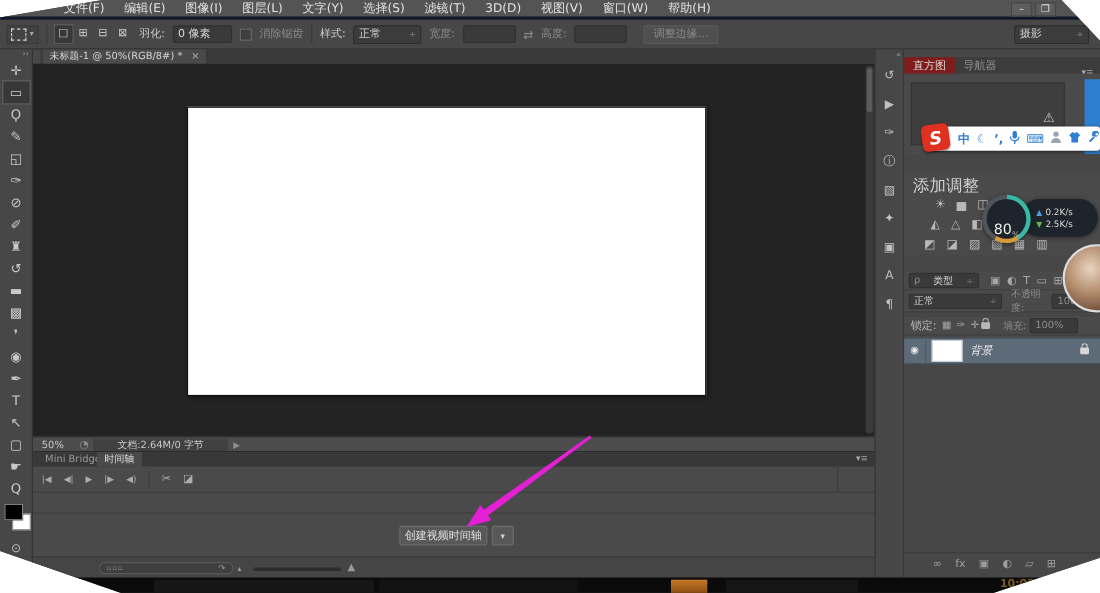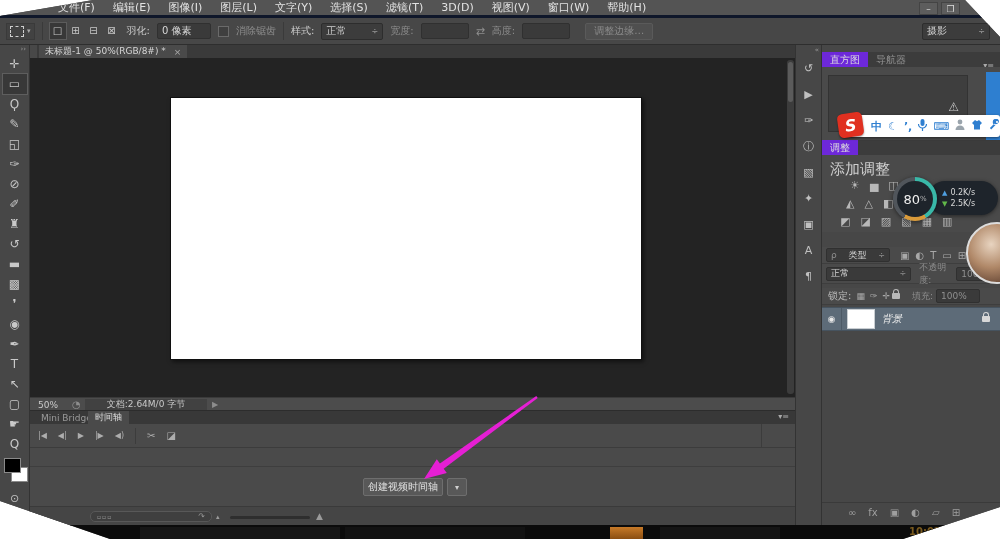--- a/index.html
+++ b/index.html
@@ -84,40 +84,40 @@
   .zbig{position:absolute;left:286px;top:4px;font-size:9px;color:#9a9a9a;}
   
   .dockstrip{left:795px;top:45px;width:27px;height:480px;background:#474747;border-left:1px solid #333;
              border-right:1px solid #333;box-sizing:border-box;display:flex;flex-direction:column;align-items:center;}
   .ds-head{font-size:7px;color:#9a9a9a;height:10px;line-height:10px;align-self:flex-end;padding-right:2px;}
   .ds-icon{width:22px;height:26px;display:flex;align-items:center;justify-content:center;font-size:11px;color:#c0c0c0;flex:0 0 auto;}
   
   .dock{left:822px;top:45px;width:178px;height:480px;background:#474747;}
   .phead{position:absolute;left:0;width:100%;height:15px;background:#3c3c3c;display:flex;align-items:flex-end;}
   .ptab{height:15px;display:flex;align-items:center;padding:0 8px;font-size:10px;color:#909090;}
-  .ptab.active{background:#6d28d9;color:#dddddd;}
+  .ptab.active{background:#7f1d1d;color:#dddddd;}
   .pbody{position:absolute;left:0;width:100%;background:#4a4a4a;}
   .histwell{position:absolute;left:6px;top:8px;width:138px;height:55px;background:#3e3e3e;border:1px solid #333;}
   .warn{position:absolute;right:8px;top:24px;font-size:12px;color:#cfcfcf;}
   .bluestrip{position:absolute;left:164px;top:27px;width:14px;height:68px;background:#2e7fd0;z-index:6;}
   .addlabel{position:absolute;left:8px;top:5px;font-size:15px;color:#cfcfcf;}
   .adjrow{position:absolute;display:flex;gap:10px;font-size:11px;color:#b8b8b8;}
   
   .sogou{left:841px;top:115px;width:159px;height:22px;background:#ffffff;border-radius:3px;z-index:40;
          box-shadow:0 1px 3px rgba(0,0,0,.5);display:flex;align-items:center;gap:6px;padding-left:30px;box-sizing:border-box;}
   .slogo{position:absolute;left:-3px;top:-2px;width:25px;height:24px;background:#e03020;border-radius:5px;
          transform:rotate(-8deg);color:#fff;font-size:16px;font-weight:bold;font-style:italic;
          display:flex;align-items:center;justify-content:center;box-shadow:0 1px 2px rgba(0,0,0,.4);}
   .sicon{color:#2f7fd0;font-size:11px;font-weight:bold;}
   .sicon.gray{color:#9aa4ac;}
   
   .netcircle{left:893px;top:177px;width:44px;height:44px;border-radius:50%;z-index:35;
              background:conic-gradient(#39b8a8 0deg 150deg,#d89a3a 150deg 210deg,#50555b 210deg 360deg);
              display:flex;align-items:center;justify-content:center;box-shadow:0 1px 4px rgba(0,0,0,.5);}
-  .netinner{width:36px;height:36px;border-radius:50%;background:#1e242b;display:flex;align-items:center;
+  .netinner{width:36px;height:36px;border-radius:50%;background:#1e242b;display:flex;align-items:flex-end;
             justify-content:center;color:#f0f0f0;font-size:13px;}
   .netpct{font-size:7px;color:#b8b8b8;}
   .netpill{left:928px;top:181px;width:70px;height:34px;background:#1e242b;border-radius:17px;z-index:34;
            display:flex;flex-direction:column;justify-content:center;padding-left:14px;box-sizing:border-box;gap:2px;
            box-shadow:0 1px 4px rgba(0,0,0,.5);}
   .netrow{font-size:8px;color:#d8d8d8;display:flex;align-items:center;gap:3px;}
   .up-ic{color:#4f9fe0;font-size:7px;}
   .down-ic{color:#62b84a;font-size:7px;}
   
   .lrowbase{position:absolute;left:0;width:100%;box-sizing:border-box;display:flex;align-items:center;
@@ -311,24 +311,20 @@
       <span class="ptab">导航器</span>
       <span class="pmenu" style="top:9px;">▾≡</span>
     </div>
     <div class="pbody" style="top:22px;height:73px;">
       <div class="histwell">
         <span class="warn">⚠</span>
       </div>
     </div>
     <div class="bluestrip"></div>
 
-    <div class="phead" style="top:95px;">
-      <span class="ptab active">调整</span>
-      <span class="pmenu" style="top:97px;">▾≡</span>
-    </div>
     <div class="pbody" style="top:110px;height:77px;">
       <span class="addlabel">添加调整</span>
       <span class="adjrow" style="left:28px;top:24px;">
 
       <span>☀</span>
           <span>▅</span>
           <span>◫</span>
           <span>▼</span>
         </span>
       <span class="adjrow" style="left:24px;top:42px;">

